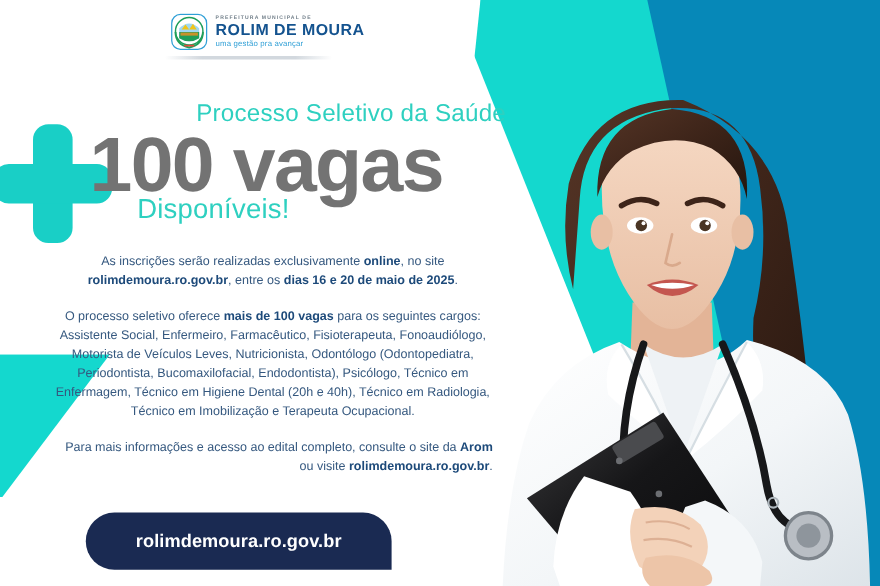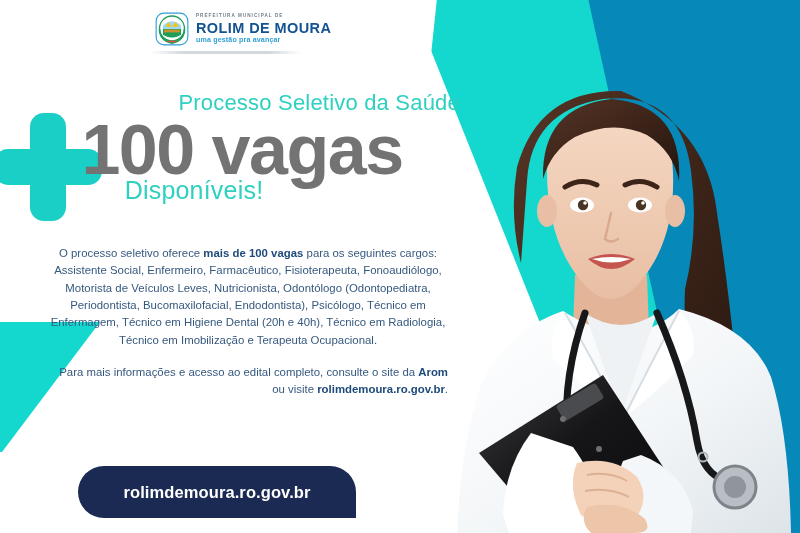--- a/index.html
+++ b/index.html
@@ -129,21 +129,20 @@
     font-size: 14.5px;
     font-weight: bold;
     letter-spacing: 0.4px;
     color: #14538f;
   }
   .logo-tagline {
     font-size: 7.1px;
     color: #2f9fd6;
     letter-spacing: 0.15px;
     margin-top: 2px;
-    font-weight: bold;
   }
   .logo-rule {
     position: absolute;
     top: 51px;
     left: 150px;
     width: 152px;
     height: 3px;
     background: linear-gradient(to right, rgba(210,216,222,0), #d2d8de 22%, #d2d8de 78%, rgba(210,216,222,0));
     border-radius: 2px;
     z-index: 6;
@@ -275,20 +274,21 @@
   </div>
   <div class="logo-rule"></div>
 
   <div class="headline">
     <div class="kicker">Processo Seletivo da Saúde</div>
     <div class="big-number">100 vagas</div>
     <div class="subline">Disponíveis!</div>
   </div>
 
   <div class="body-copy">
+    <p><span>As inscrições serão realizadas exclusivamente </span><b>online</b><span>, no site </span><b>rolimdemoura.ro.gov.br</b><span>, entre os </span><b>dias 16 e 20 de maio de 2025</b><span>.</span></p>
 
     <p class="para-gap"><span>O processo seletivo oferece </span><b>mais de 100 vagas</b><span> para os seguintes cargos: Assistente Social, Enfermeiro, Farmacêutico, Fisioterapeuta, Fonoaudiólogo, Motorista de Veículos Leves, Nutricionista, Odontólogo (Odontopediatra, Periodontista, Bucomaxilofacial, Endodontista), Psicólogo, Técnico em Enfermagem, Técnico em Higiene Dental (20h e 40h), Técnico em Radiologia, Técnico em Imobilização e Terapeuta Ocupacional.</span></p>
 
     <p class="para-gap"><span>Para mais informações e acesso ao edital completo, consulte o site da </span><b>Arom</b><span> ou visite </span><b>rolimdemoura.ro.gov.br</b><span>.</span></p>
   </div>
 
   <div class="url-banner">
     <span class="url-banner-text">rolimdemoura.ro.gov.br</span>
   </div>
 

